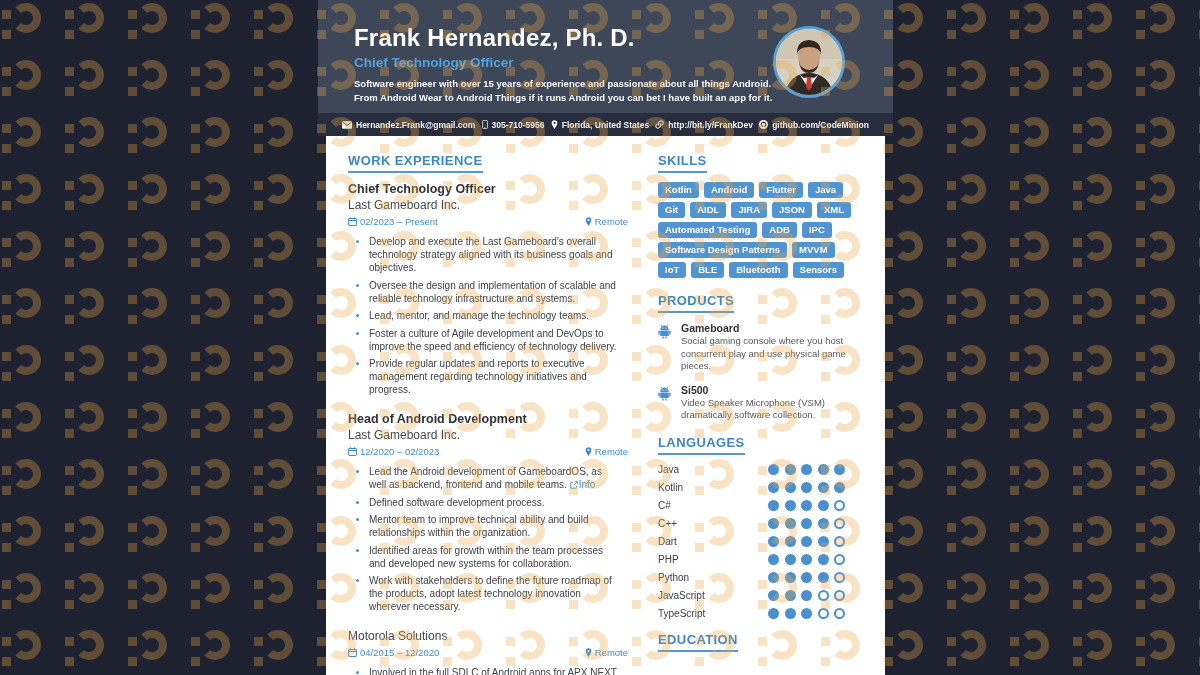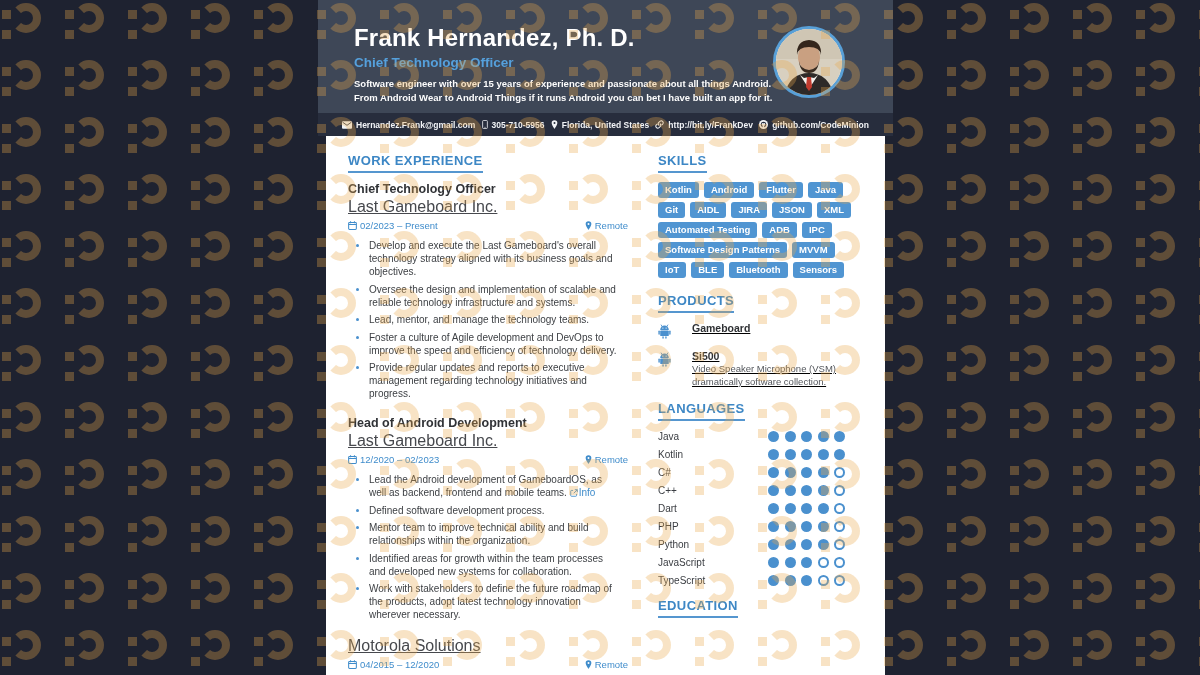--- a/index.html
+++ b/index.html
@@ -51,35 +51,35 @@
   .page{margin:0 8px;background:#fff;height:539px;box-sizing:border-box;
         padding:15px 14px 0 22px;display:flex;overflow:hidden;}
   .col-left{width:280px;flex:none;margin-right:30px;}
   .col-right{flex:1;min-width:0;}
 
   h2.sec{display:inline-block;margin:0 0 9px;font-size:13px;color:var(--accent);
          letter-spacing:.4px;border-bottom:2px solid #5596cf;padding-bottom:3px;}
 
   .job{margin-bottom:16px;}
   .job h3{margin:0;font-size:12.5px;color:var(--ink);}
-  .company{margin-top:2px;font-size:16px;color:var(--ink2);text-decoration:underline;}
+  .company{margin-top:2px;font-size:12px;color:var(--ink2);}
   .meta{display:flex;justify-content:space-between;align-items:center;
         color:#3f8ccb;font-size:9.5px;margin:4px 0 7px;}
   .meta span{display:flex;align-items:center;gap:3px;}
   .job ul{margin:8px;padding-left:13px;}
   .job li{font-size:10px;color:var(--ink3);line-height:1.3;margin-bottom:4.5px;}
   .job li::marker{color:var(--accent2);}
   .info-link{color:#3f8ccb;white-space:nowrap;cursor:pointer;}
   .info-link svg{vertical-align:-1px;margin-right:1px;}
 
   .tags{display:flex;flex-wrap:wrap;gap:4px 5px;margin-bottom:13px;max-width:208px;}
   .tag{background:var(--tag);color:#fff;font-size:9.5px;font-weight:bold;
        padding:2px 7px 3px;border-radius:3px;white-space:nowrap;}
 
-  .prod{display:flex;gap:21px;margin-bottom:11px;width:205px;text-decoration:underline;}
+  .prod{display:flex;gap:10px;margin-bottom:11px;width:205px;}
   .prod svg{flex:none;margin-top:2px;}
   .p-name{font-size:10.5px;font-weight:bold;color:#2f3134;}
   .p-desc{font-size:9.5px;color:#54575c;line-height:1.32;margin-top:1px;}
 
   .lang{display:flex;align-items:center;margin-bottom:6px;height:12px;}
   .l-name{font-size:10px;color:#3a3d42;}
   .dots{margin-left:auto;margin-right:26px;display:flex;gap:5.5px;}
   .dot{width:11px;height:11px;border-radius:50%;box-sizing:border-box;}
   .dot.f{background:var(--accent2);}
   .dot.o{border:2px solid var(--accent2);background:#fff;}
@@ -252,20 +252,21 @@
                   <circle cx="15" cy="7.6" r="1.1" fill="#fff"></circle>
                   <rect x="4" y="12" width="16" height="10.5" rx="1.6"></rect>
                   <rect x="0.6" y="12" width="2.6" height="8" rx="1.3"></rect>
                   <rect x="20.8" y="12" width="2.6" height="8" rx="1.3"></rect>
                   <rect x="8" y="23" width="2.6" height="4.6" rx="1.3"></rect>
                   <rect x="13.4" y="23" width="2.6" height="4.6" rx="1.3"></rect>
                 </g>
               </svg>
               <div>
                 <div class="p-name">Gameboard</div>
+                <div class="p-desc">Social gaming console where you host concurrent play and use physical game pieces.</div>
               </div>
             </div>
             <div class="prod">
               <svg width="13" height="15" viewBox="0 0 24 28">
                 <g fill="#4a90ce">
                   <path d="M7.6 4.6 5.8 1.8M16.4 4.6 18.2 1.8" stroke="#4a90ce" stroke-width="1.6" stroke-linecap="round"></path>
                   <path d="M4 11a8 8 0 0 1 16 0z"></path>
                   <circle cx="9" cy="7.6" r="1.1" fill="#fff"></circle>
                   <circle cx="15" cy="7.6" r="1.1" fill="#fff"></circle>
                   <rect x="4" y="12" width="16" height="10.5" rx="1.6"></rect>

